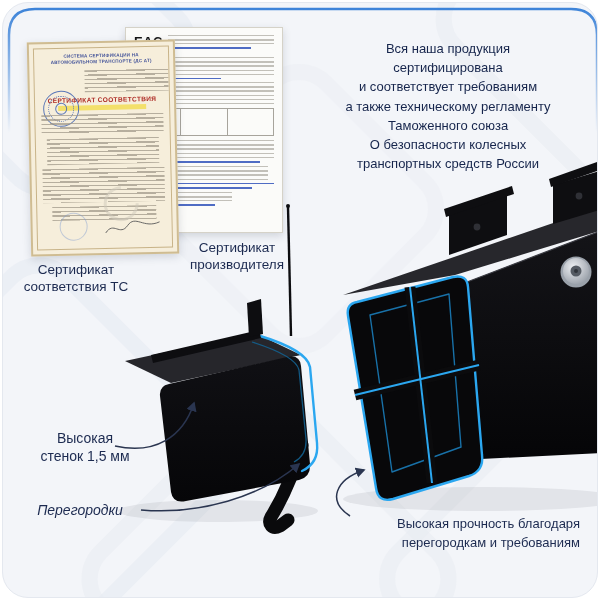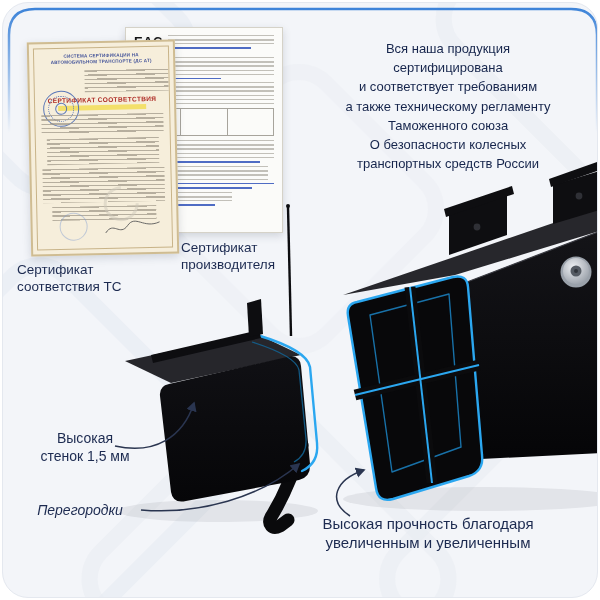--- a/index.html
+++ b/index.html
@@ -27,29 +27,29 @@
   .seal{position:absolute;left:8px;top:42px;width:34px;height:34px;border:1.6px solid #3f63b2;border-radius:50%;opacity:.85;}
   .seal::before{content:"";position:absolute;inset:4px;border:1px dotted #3f63b2;border-radius:50%;}
   .seal::after{content:"";position:absolute;inset:11px;border:1px solid #3f63b2;border-radius:50%;}
   .stamp-faint{position:absolute;left:22px;bottom:8px;width:26px;height:26px;border:1.4px solid #7f9bd0;border-radius:50%;opacity:.45;}
   #cert-man{left:122px;top:24px;width:158px;height:206px;background:#fbfbf9;border:1px solid #d5d2c8;z-index:2;padding:7px 8px;box-sizing:border-box;}
   .eac{font-weight:bold;font-size:13px;letter-spacing:.5px;color:#151515;line-height:14px;}
   .crow{display:flex;gap:5px;align-items:flex-start;}
   .ctable{border:1px solid #a7a49c;height:26px;display:flex;margin:4px 0;}
   .ctable div{flex:1;border-left:1px solid #a7a49c;}
   .ctable div:first-child{border-left:none;}
-  .caption{position:absolute;font-size:13.5px;line-height:17px;color:#1c2a50;z-index:4;}
+  .caption{position:absolute;text-align:center;font-size:13.5px;line-height:17px;color:#1c2a50;z-index:4;}
   #cap-ts{left:14px;top:258px;width:118px;}
   #cap-man{left:178px;top:236px;width:112px;}
   .intro{position:absolute;left:303px;top:36px;width:284px;text-align:center;font-size:13px;line-height:19.2px;color:#16254c;z-index:5;}
   .intro .b,.co .b{font-weight:normal;}
   .co{position:absolute;text-align:center;color:#1c2a50;z-index:4;}
   #co-thick{left:22px;top:427px;width:120px;font-size:14px;line-height:17.5px;}
   #co-baffle{left:14px;top:499px;width:126px;font-size:14px;font-style:italic;}
-  #co-strength{left:288px;top:512px;width:274px;font-size:15px;line-height:18.5px;}
+  #co-strength{left:303px;top:512px;width:274px;font-size:13px;line-height:18.5px;text-align:right;}
 
   svg.layer{position:absolute;left:0;top:0;z-index:2;}
   svg.arrows{z-index:4;}
   svg.frame{z-index:6;pointer-events:none;}
 </style>
 </head>
 <body>
 
 <div class="card">
 
@@ -201,21 +201,21 @@
 
   <div class="co" id="co-thick">
     <div>Высокая</div>
     <div>стенок 1,5 мм</div>
   </div>
   <div class="co" id="co-baffle">
     <div>Перегородки</div>
   </div>
   <div class="co" id="co-strength">
     <div><span class="b">Высокая прочность</span> <span>благодаря</span></div>
-    <div>увеличенным и увеличенным</div>
+    <div>перегородкам и требованиям</div>
   </div>
 
   <svg class="layer arrows" width="600" height="600" viewBox="0 0 600 600">
     <defs>
       <marker id="ah" markerWidth="8" markerHeight="8" refX="5.4" refY="3.5" orient="auto">
         <path d="M0,0 L6.5,3.5 L0,7 Z" fill="#2a3550"></path>
       </marker>
     </defs>
     <path d="M112,443 C152,452 180,434 191,400" stroke="#2a3550" stroke-width="1.5" fill="none" marker-end="url(#ah)"></path>
     <path d="M138,507 C196,512 258,494 296,461" stroke="#2a3550" stroke-width="1.5" fill="none" marker-end="url(#ah)"></path>

